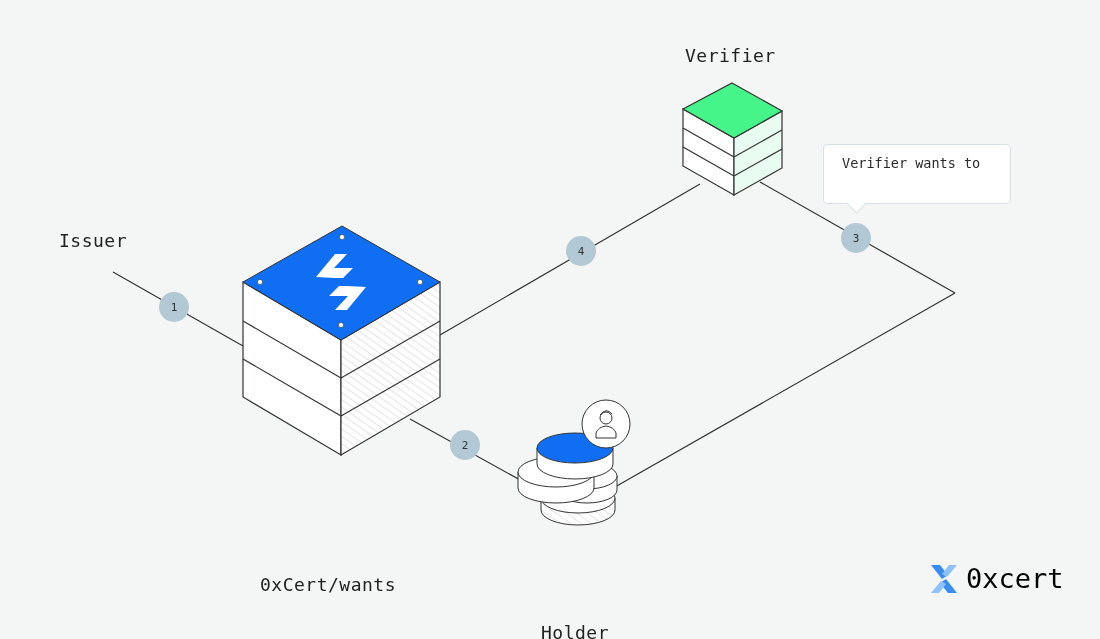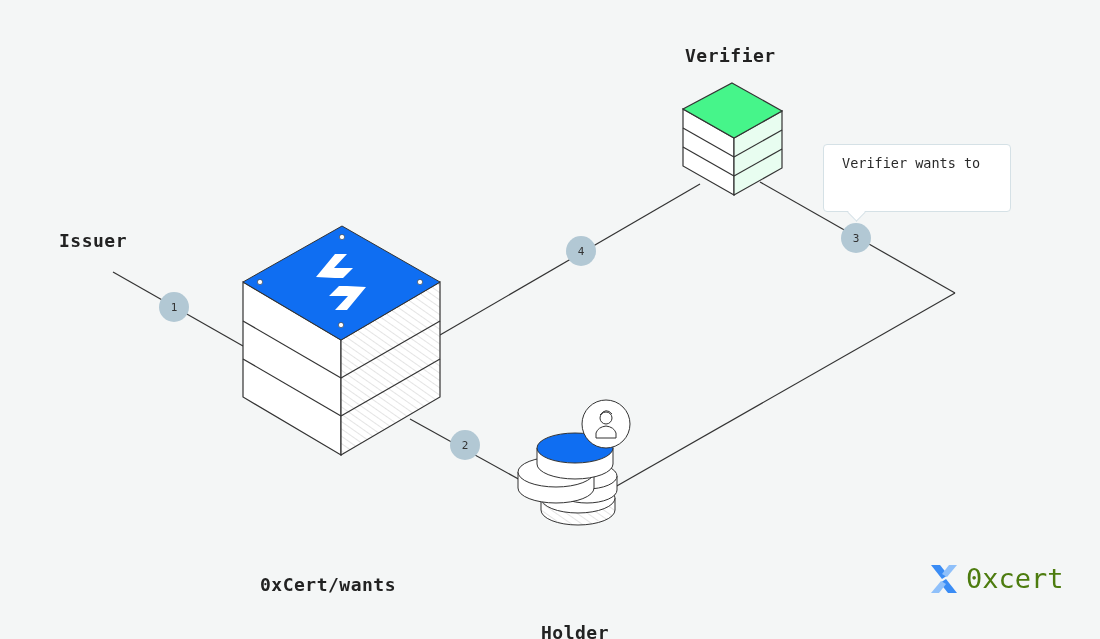--- a/index.html
+++ b/index.html
@@ -1,23 +1,23 @@
 <!DOCTYPE html>
 <html><head>
 <meta charset="utf-8">
 <style>
   html,body{margin:0;padding:0;}
   body{width:1100px;height:639px;background:#f4f6f6;position:relative;overflow:hidden;font-family:"DejaVu Sans Mono","Liberation Mono",monospace;}
   svg#diagram{position:absolute;left:0;top:0;}
-  .label{position:absolute;font-family:"DejaVu Sans Mono","Liberation Mono",monospace;font-weight:bold;font-size:18px;color:#222;letter-spacing:0.5px;}
+  .label{position:absolute;font-family:"DejaVu Sans Mono","Liberation Mono",monospace;font-weight:normal;font-size:18px;color:#222;letter-spacing:0.5px;}
   .badge{position:absolute;width:30px;height:30px;border-radius:50%;background:#b2c8d4;color:#333;font-size:11px;display:flex;align-items:center;justify-content:center;font-family:"DejaVu Sans Mono",monospace;}
-  .tooltip{position:absolute;left:823px;top:144px;width:188px;height:68px;background:#fff;border:1.5px solid #d5e1e6;border-radius:4px;box-sizing:border-box;font-size:13.5px;color:#2a2a2a;line-height:23px;padding:7px 0 0 18px;font-family:"DejaVu Sans Mono",monospace;}
+  .tooltip{position:absolute;left:823px;top:144px;width:188px;height:60px;background:#fff;border:1.5px solid #d5e1e6;border-radius:4px;box-sizing:border-box;font-size:13.5px;color:#2a2a2a;line-height:23px;padding:7px 0 0 18px;font-family:"DejaVu Sans Mono",monospace;}
   .tooltip .tail{position:absolute;left:26px;bottom:-8px;width:12px;height:12px;background:#fff;border-right:1.5px solid #d5e1e6;border-bottom:1.5px solid #d5e1e6;transform:rotate(45deg);}
   .brand{position:absolute;left:930px;top:563px;display:flex;align-items:center;gap:8px;}
-  .brand-name{font-family:"DejaVu Sans Mono",monospace;font-size:27px;color:#4d7c0f;letter-spacing:0px;text-align:center;}
+  .brand-name{font-family:"DejaVu Sans Mono",monospace;font-size:27px;color:#000000;letter-spacing:0px;text-align:center;}
 </style>
 </head>
 <body>
 
 <svg id="diagram" width="1100" height="639" viewBox="0 0 1100 639">
   <defs>
     <pattern id="hatch" width="6" height="6" patternUnits="userSpaceOnUse" patternTransform="rotate(-55)">
       <rect width="6" height="6" fill="#ffffff"></rect>
       <line x1="0" y1="0" x2="0" y2="6" stroke="#c9c9c9" stroke-width="1"></line>
     </pattern>

